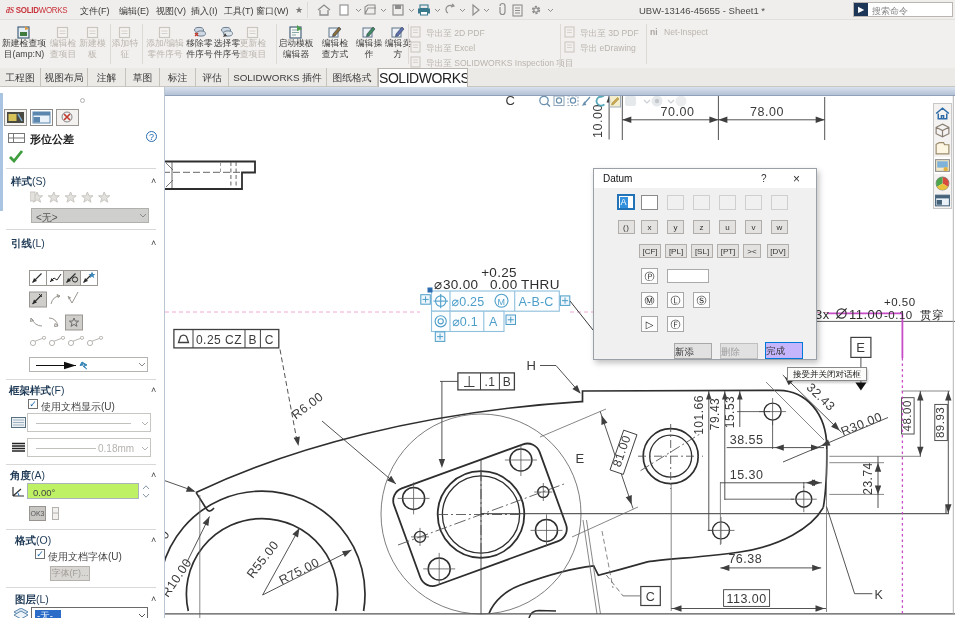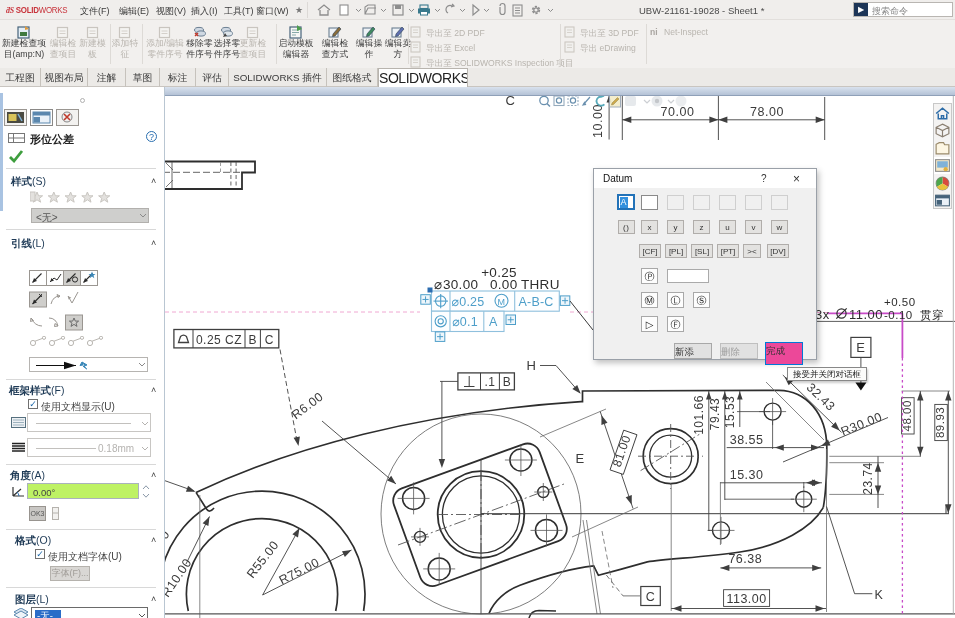--- a/index.html
+++ b/index.html
@@ -353,21 +353,21 @@
       <path d="M145,7 l2.5,2.5 2.5,-2.5" stroke="#8d8d8d" fill="none"></path>
 <path d="M158,3 l6,5 -6,5 z" fill="none" stroke="#8d8d8d" stroke-width="1.2"></path>
       <path d="M169,7 l2.5,2.5 2.5,-2.5" stroke="#8d8d8d" fill="none"></path>
 <path d="M185,4 a2.5,2.5 0 0 1 5,0 v6 a2.5,2.5 0 0 1 -5,0 v-5" fill="none" stroke="#8d8d8d" stroke-width="1.2"></path>
 <rect x="198" y="3" width="9" height="11" fill="none" stroke="#8d8d8d" stroke-width="1.1"></rect>
       <path d="M200,6 h5 M200,8.5 h5 M200,11 h5" stroke="#8d8d8d"></path>
 <circle cx="221" cy="8" r="3.4" fill="none" stroke="#8d8d8d" stroke-width="1.6" stroke-dasharray="2.2 1.4"></circle>
       <circle cx="221" cy="8" r="2.2" fill="none" stroke="#8d8d8d" stroke-width="1.2"></circle>
       <path d="M233,7 l2.5,2.5 2.5,-2.5" stroke="#8d8d8d" fill="none"></path>
 </svg>
-<div class="abs" style="left:639px;top:5px;font-size:9.5px;color:#4a4a4a">UBW-21161-19028 - Sheet1 *</div>
+<div class="abs" style="left:639px;top:5px;font-size:9.5px;color:#4a4a4a">UBW-13146-45655 - Sheet1 *</div>
 <div class="abs" style="left:853px;top:2px;width:100px;height:15px;background:#fff;border:1px solid #b9b6b2">
       <div class="abs" style="left:0;top:0;width:14px;height:13px;background:#1d3557;color:#fff;font-size:8px;text-align:center;line-height:13px">▶</div>
       <div class="abs" style="left:18px;top:2px;font-size:9px;color:#888">搜索命令</div>
     </div>
 </div>
 <div id="ribbon">
 <div class="rbtn" style="left:-2.0px;top:18px;width:52px">新建检查项<br>目(amp:N)</div>
 <svg class="ric" style="left:17px;top:5px" width="14" height="14">
       <rect x="1" y="2" width="11" height="11" fill="#e4eef5" stroke="#46637a" stroke-width="1.2"></rect>
       <rect x="3" y="7" width="7" height="4" fill="#3f7a3f"></rect>
@@ -669,21 +669,21 @@
 <div class="dbtn" style="left:173px;top:75px;width:22px">[DV]</div>
 <div class="cbtn" style="left:47px;top:99px">Ⓟ</div>
 <div class="abs" style="left:73px;top:100px;width:42px;height:14px;background:#fff;border:1px solid #aaa"></div>
 <div class="cbtn" style="left:47px;top:123px">Ⓜ</div>
 <div class="cbtn" style="left:73px;top:123px">Ⓛ</div>
 <div class="cbtn" style="left:99px;top:123px">Ⓢ</div>
 <div class="cbtn" style="left:47px;top:147px">▷</div>
 <div class="cbtn" style="left:73px;top:147px">Ⓕ</div>
 <div class="bbtn" style="left:80px;top:174px">新添</div>
 <div class="bbtn" style="left:126px;top:174px;color:#9f9f9f;border-color:#bfbfbf">删除</div>
-<div class="bbtn" style="left:171px;top:173px;background:#ec4899;border:1.5px solid #0078d7;height:23px">完成</div>
+<div class="bbtn" style="left:171px;top:173px;background:#c4b5fd;border:1.5px solid #0078d7;height:17px">完成</div>
 </div>
 <div id="tip">接受并关闭对话框</div>
 <div id="taskstrip"></div>
 <svg class="abs" style="left:934px;top:104.5px;background:transparent" width="17" height="17" viewBox="0 0 16 16">
     <path d="M2,8 L8,3 L14,8 M4,8 V13 H12 V8 M7,13 v-3 h2 v3" fill="none" stroke="#2e6da8" stroke-width="1.4"></path>
   </svg>
 <svg class="abs" style="left:934px;top:122px;background:transparent" width="17" height="17" viewBox="0 0 16 16">
     <path d="M8,2 L14,5 V11 L8,14 L2,11 V5 Z M2,5 L8,8 L14,5 M8,8 V14" fill="none" stroke="#8a7f72" stroke-width="1.1"></path>
   </svg>
 <svg class="abs" style="left:934px;top:139.5px;background:transparent" width="17" height="17" viewBox="0 0 16 16">

